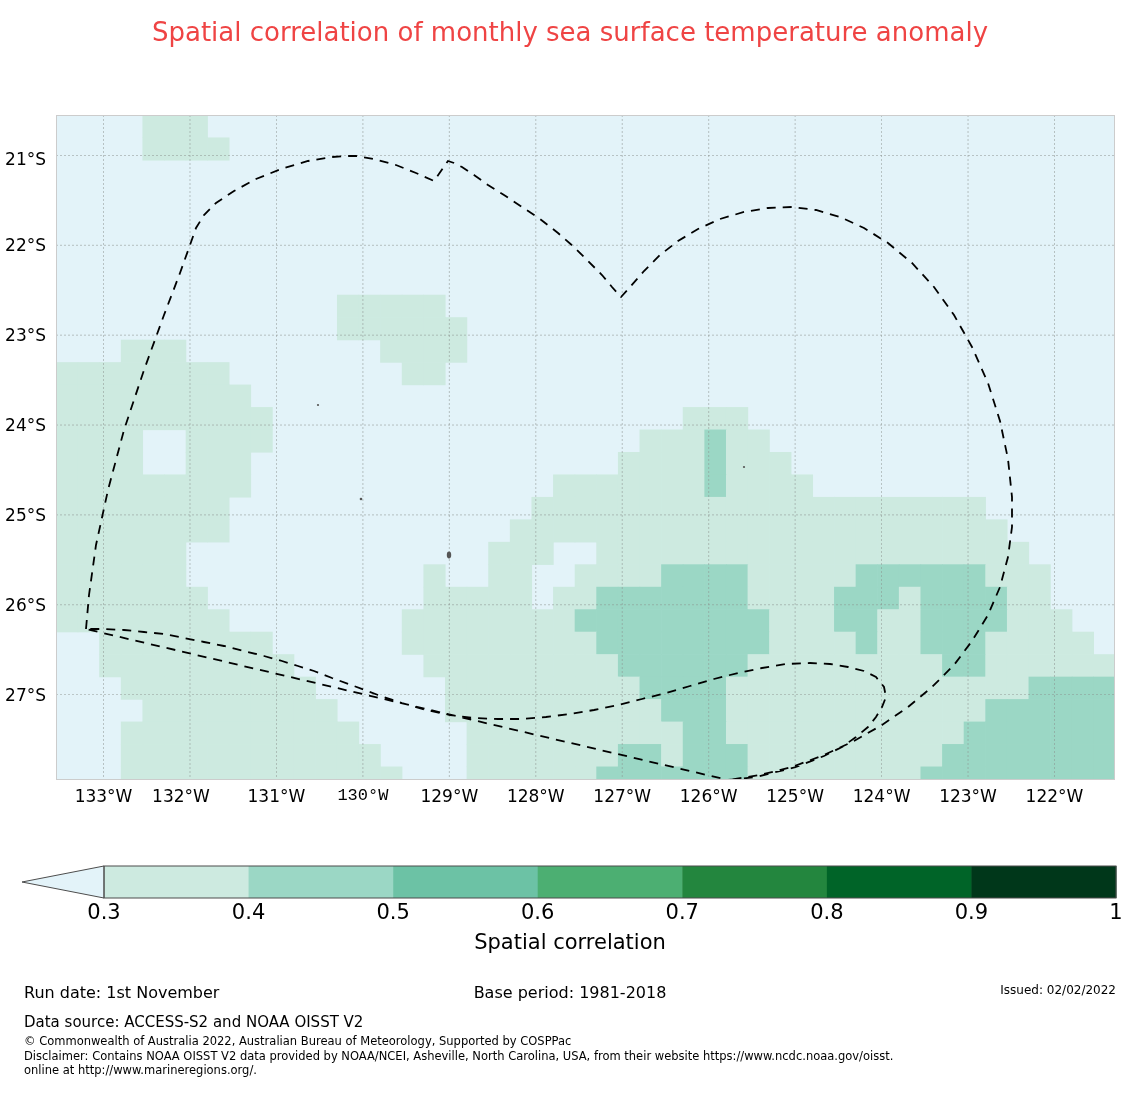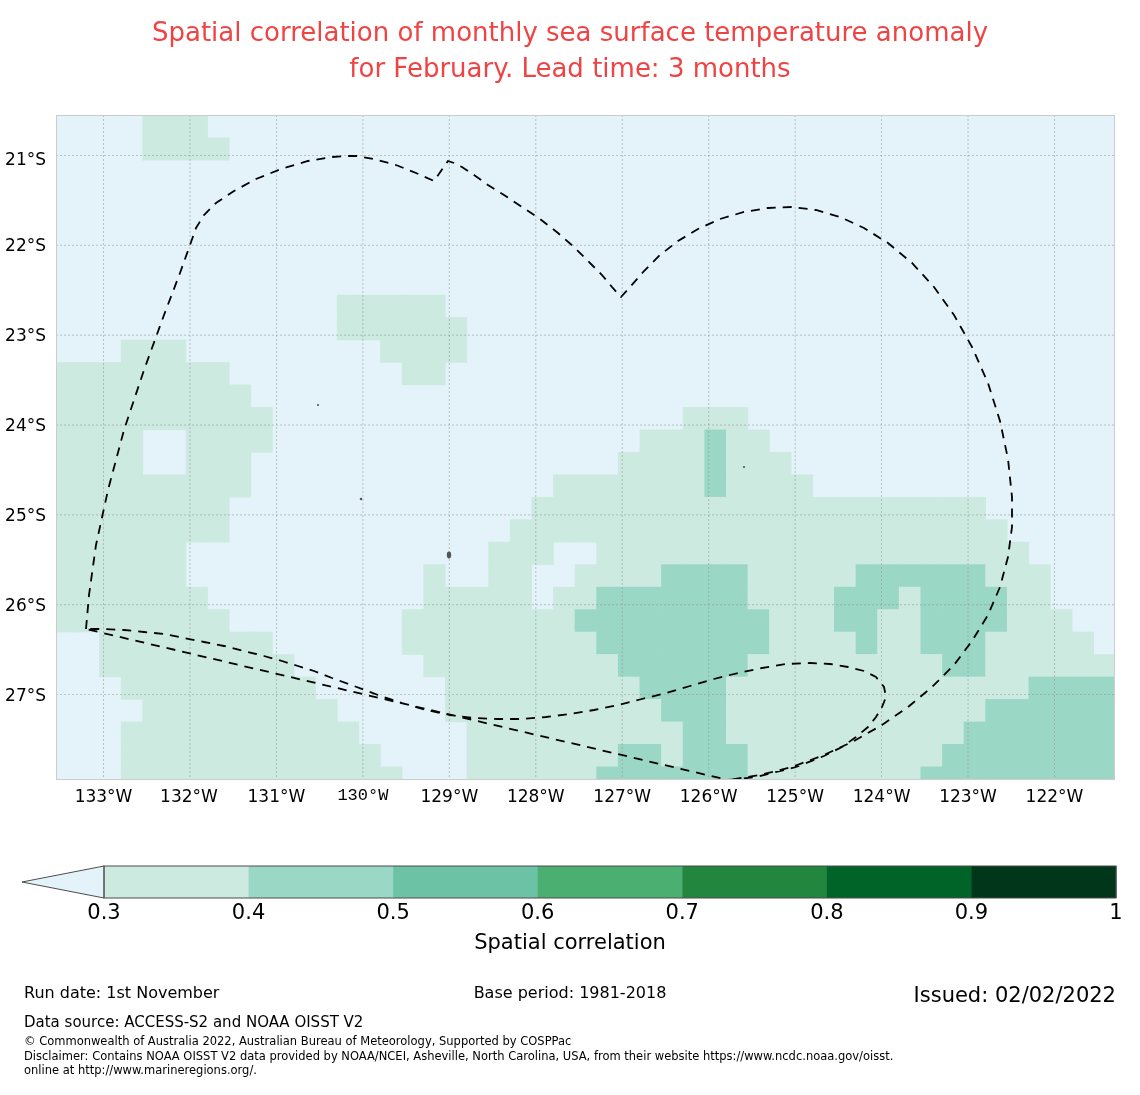--- a/index.html
+++ b/index.html
@@ -27,31 +27,30 @@
   .cbar-wrap{position:absolute;left:0;top:862px;width:1140px;height:40px;}
   .cbar-ticks{position:absolute;left:0;top:900px;width:1140px;height:26px;}
   .cbar-ticks span{position:absolute;top:0;transform:translateX(-50%);font-size:21px;}
   .cbar-title{
     position:absolute;left:0;top:930px;width:1140px;text-align:center;
     font-size:21px;
   }
   .meta-row{position:absolute;left:0;top:983px;width:1140px;height:24px;}
   .meta-row .m-left{position:absolute;left:24px;top:0;font-size:16px;}
   .meta-row .m-mid{position:absolute;left:0;top:0;width:1140px;text-align:center;font-size:16px;}
-  .meta-row .m-right{position:absolute;right:24px;top:0;font-size:21px;}
+  .meta-row .m-right{position:absolute;right:24px;top:0;font-size:12px;}
   .datasrc{position:absolute;left:24px;top:1013px;font-size:15px;}
   .legal{position:absolute;left:24px;top:1034px;width:1100px;font-size:11.5px;line-height:14.5px;}
   .legal div{white-space:nowrap;}
 </style>
 </head>
 <body>
 
 <div class="title">
   <div>Spatial correlation of monthly sea surface temperature anomaly</div>
-  <div>for February. Lead time: 3 months</div>
 </div>
 
 <div class="ylabels" id="ylabels">
     <span style="top: 44px;">21°S</span>
     <span style="top: 130.304px;">22°S</span>
     <span style="top: 220.169px;">23°S</span>
     <span style="top: 310.034px;">24°S</span>
     <span style="top: 399.899px;">25°S</span>
     <span style="top: 489.764px;">26°S</span>
     <span style="top: 579.628px;">27°S</span>
@@ -691,21 +690,21 @@
              L 466 604 L 442 604 L 418 603 L 394 600 L 370 595 L 346 588 L 322 580 L 298 571 L 276 563
              L 258 556 L 242 551 L 226 546 L 208 541 L 188 536 L 168 531 L 148 527 L 128 523 L 108 519
              L 88 517 L 68 515 L 48 514 L 30 514 Z"></path>
     <path id="eez-path-b" fill="none" stroke="#000000" stroke-width="1.8" stroke-dasharray="9,7" d="M 0 0"></path>
     <rect x="0.5" y="0.5" width="1058" height="664" fill="none" stroke="#cccccc" stroke-width="1"></rect>
   </svg>
 </div>
 
 <div class="xlabels" id="xlabels">
     <span style="left: 47.5469px;">133°W</span>
-    <span style="left: 133px;">132°W</span>
+    <span style="left: 125px;">132°W</span>
     <span style="left: 220.445px;">131°W</span>
     <span style="left: 306.894px; font-family: Liberation Mono, monospace;">130°W</span>
     <span style="left: 393.343px;">129°W</span>
     <span style="left: 479.792px;">128°W</span>
     <span style="left: 566.241px; text-align: right;">127°W</span>
     <span style="left: 652.69px;">126°W</span>
     <span style="left: 739.139px;">125°W</span>
     <span style="left: 825.588px;">124°W</span>
     <span style="left: 912.037px;">123°W</span>
     <span style="left: 998.486px;">122°W</span>

